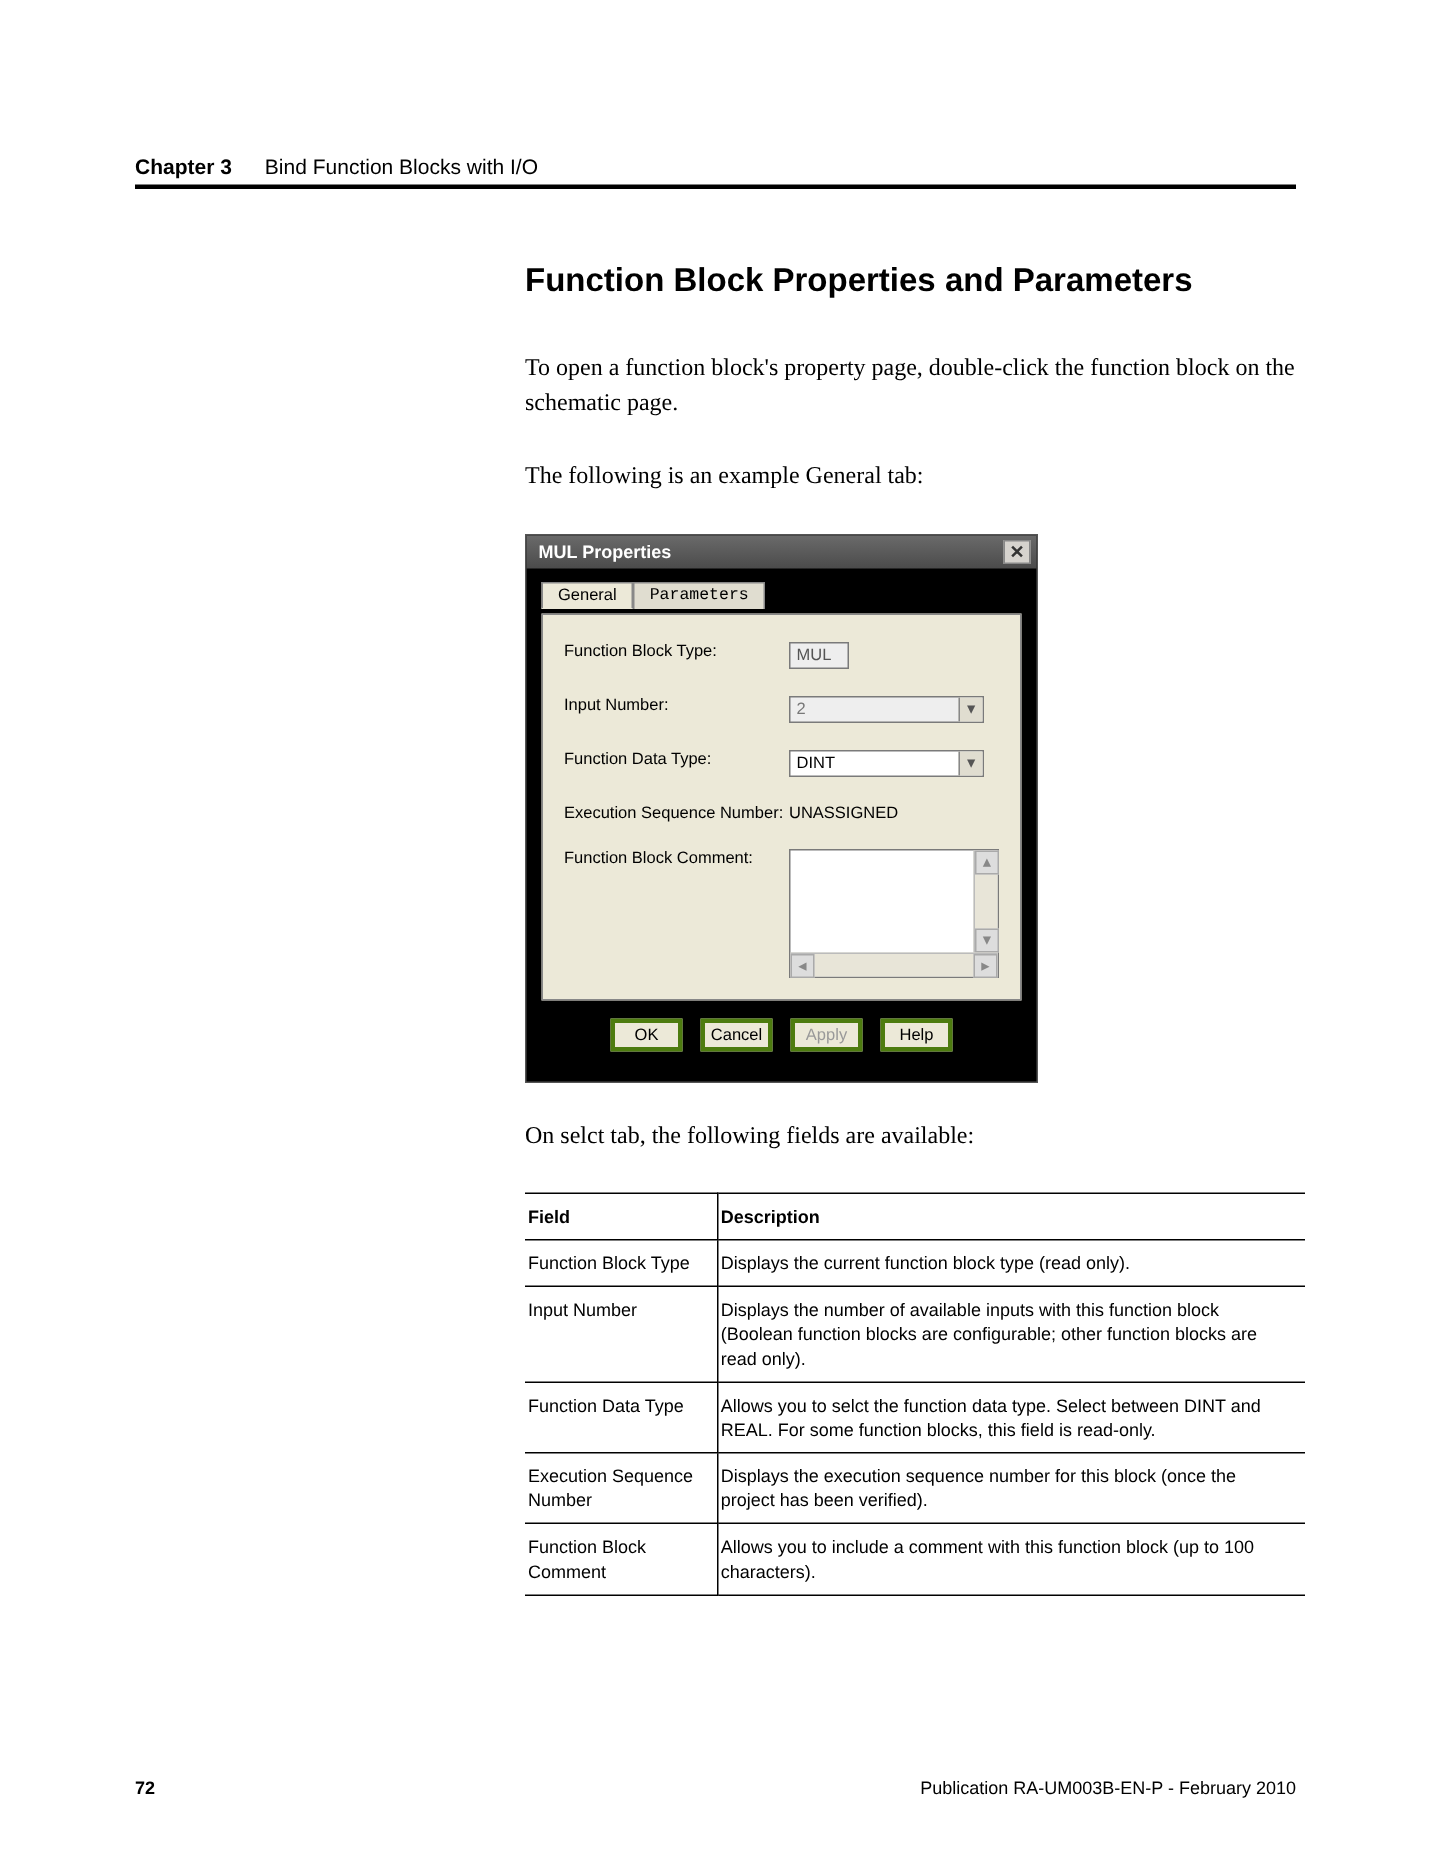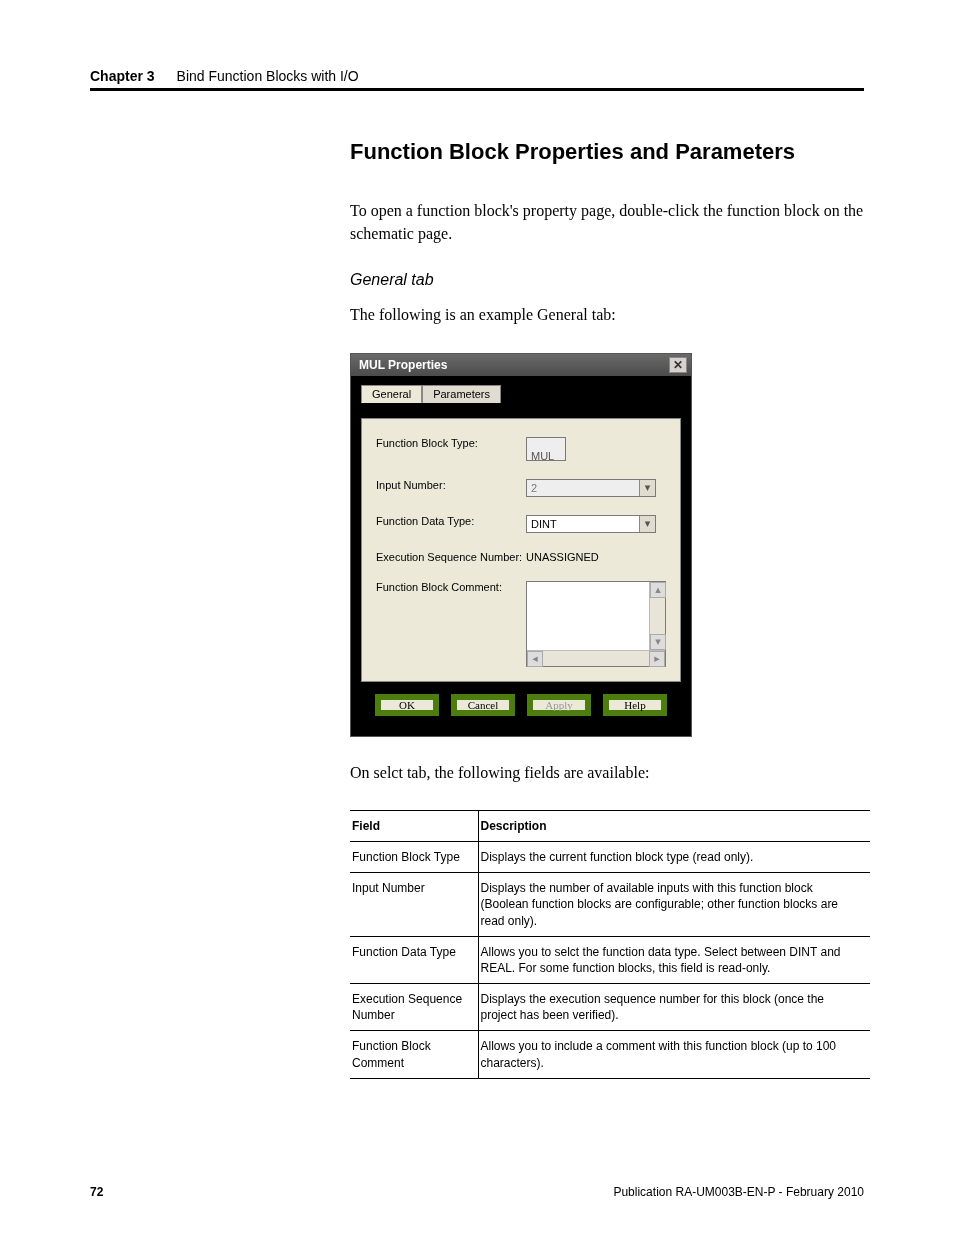--- a/index.html
+++ b/index.html
@@ -18,21 +18,21 @@
   }
   .header {
     display: flex;
     align-items: baseline;
     gap: 22px;
     font-family: Arial, Helvetica, sans-serif;
     font-size: 14px;
     margin-bottom: 2px;
   }
   .header .chap { font-weight: bold; }
-  .header .title { font-weight: normal; }
+  .header .title { font-weight: normal; margin-top: 35px; }
   .hr-thick {
     height: 3px;
     background: #000;
     margin-top: 4px;
     margin-bottom: 48px;
   }
   .content-col {
     margin-left: 260px;
     width: 520px;
   }
@@ -76,48 +76,48 @@
     width: 18px; height: 16px;
     background: #d6d3ce;
     border: 1px solid #888;
     display: flex; align-items: center; justify-content: center;
     color: #333;
     font-size: 12px;
     font-weight: bold;
     line-height: 1;
   }
   .dialog-body { padding: 8px 10px 10px 10px; }
-  .tabs { display: flex; gap: 0; margin-bottom: 16px; }
+  .tabs { display: flex; gap: 0; margin-bottom: 4px; }
   .tab {
     border: 1px solid #888;
     border-bottom: none;
     padding: 2px 10px;
     background: #ece9d8;
     font-size: 11px;
     position: relative;
     top: 1px;
   }
   .tab.active { background: #ece9d8; border-bottom: 1px solid #ece9d8; z-index:2; }
-  .tab.inactive { background:#e0ddd0; }
+  .tab.inactive { background:#e0ddd0;font-family:Liberation Mono, monospace; }
   .tabpanel {
     border: 1px solid #888;
     padding: 18px 14px 14px 14px;
     background: #ece9d8;
   }
   .frow { display: flex; align-items: flex-start; margin-bottom: 18px; }
   .frow:last-child { margin-bottom: 0; }
   .flabel { width: 150px; font-size: 11px; }
   .ffield {
     flex: 1;
     display: flex;
   }
   .txtbox {
     border: 1px solid #7a7a7a;
     background: #fff;
-    padding: 11px 4px;
+    padding: 1px 4px;
     font-size: 11px;
     height: 18px;
     line-height: 15px;
   }
   .txtbox.short { width: 40px; }
   .txtbox.readonly { background:#eee; color:#555; }
   .selectbox {
     border: 1px solid #7a7a7a;
     background: #fff;
     height: 18px;
@@ -155,25 +155,25 @@
   }
   .sbtn {
     width:16px;height:16px;border:1px solid #aaa;background:#ddd;
     display:flex;align-items:center;justify-content:center;color:#888;
   }
   .dlg-buttons {
     display:flex; justify-content:center; gap:12px;
     padding: 12px 0 10px 0;
   }
   .dlgbtn {
-    width:64px; height:22px;
-    border:6px solid #4d7c0f;
+    width:48px; height:22px;
+    border:3px solid #4d7c0f;
     background:#ece9d8;
     font-size:11px;
-    display:flex;align-items:center;justify-content:center;font-family:Liberation Serif, serif;
+    display:flex;align-items:center;justify-content:center;
   }
   .dlgbtn.disabled { color:#999; }
   
   .ftable {
     border-collapse: collapse;
     width: 520px;
     font-family: Arial, Helvetica, sans-serif;
     font-size: 12px;
   }
   .ftable th, .ftable td {
@@ -211,21 +211,20 @@
     <span class="title">Bind Function Blocks with I/O</span>
   </div>
   <div class="hr-thick"></div>
 
   <div class="content-col">
 
     <h2>Function Block Properties and Parameters</h2>
 
     <p class="body-text">To open a function block's property page, double-click the function block on the schematic page.</p>
 
-    <div class="subhead">General tab</div>
 
     <p class="body-text">The following is an example General tab:</p>
 
     <div class="dialog">
       <div class="titlebar">
         <span>MUL Properties</span>
         <span class="closebtn">✕</span>
       </div>
       <div class="dialog-body">
         <div class="tabs">

